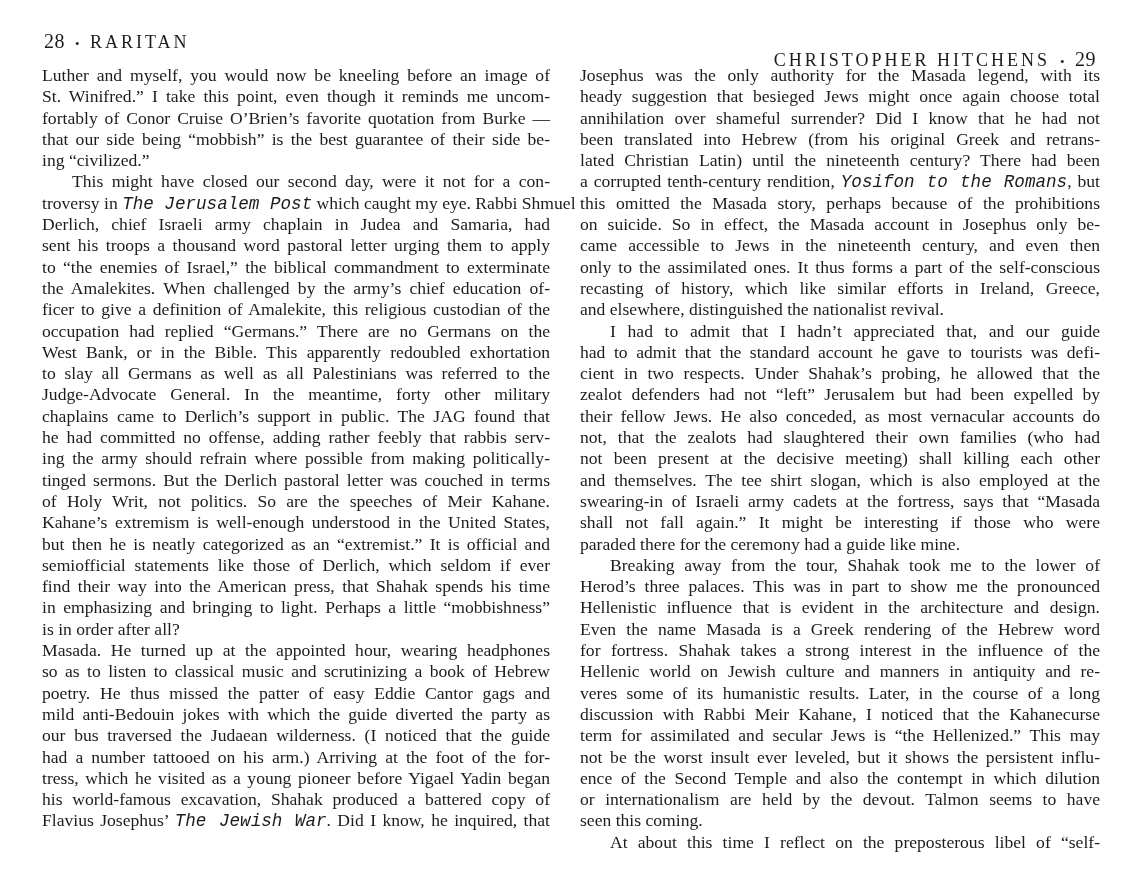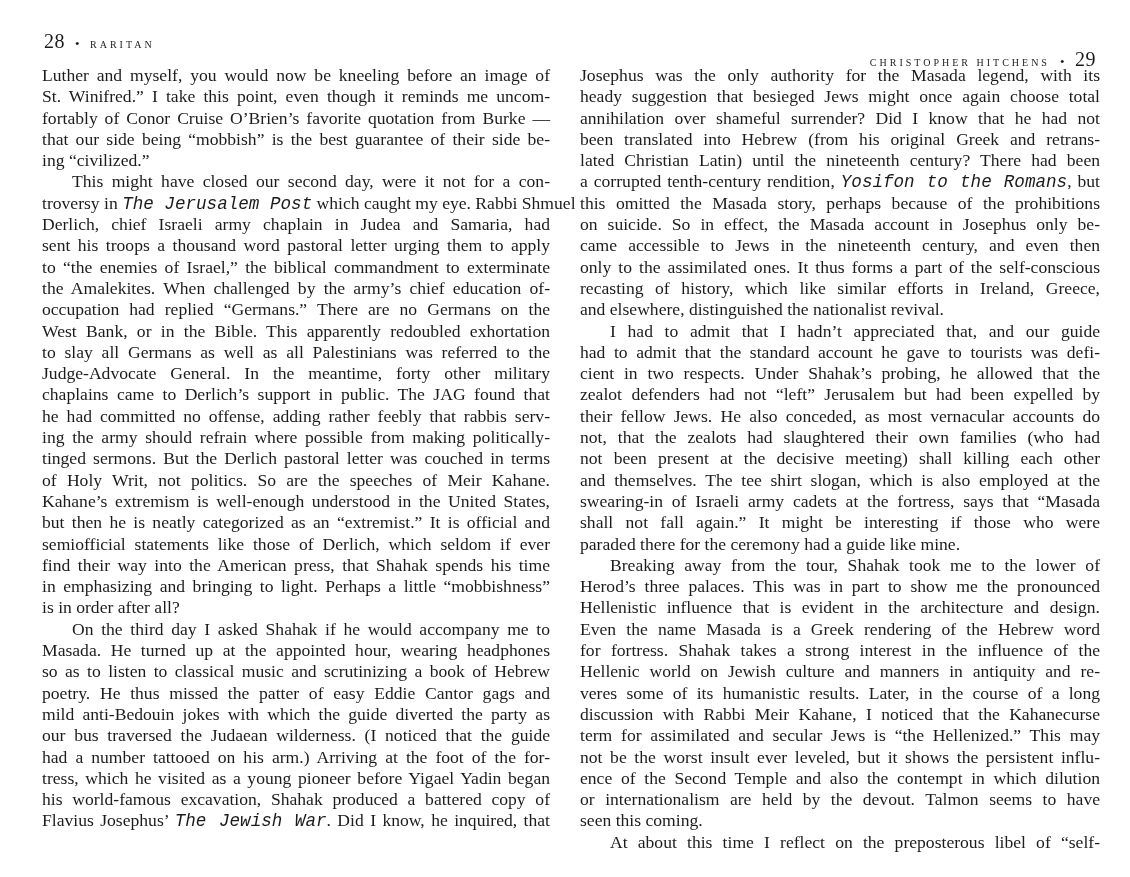--- a/index.html
+++ b/index.html
@@ -17,21 +17,21 @@
   .page.right { left: 565px; width: 565px; }
   .running-head {
     position: absolute; top: 30px;
     font-size: 17px; letter-spacing: 0.5px;
     white-space: nowrap;
   }
   .left .running-head { left: 44px; }
   .right .running-head { right: 34px; margin-top: 18px; }
   .running-head .folio { font-size: 20px; }
   .running-head .title {
-    font-size: 10px; letter-spacing: 3px;
+    font-size: 18px; letter-spacing: 3px;
   }
   .running-head .bullet { margin: 0 10px; font-size: 13px; }
   .column {
     position: absolute; top: 65px;
   }
   .left .column { left: 42px; width: 508px; }
   .right .column { left: 15px; width: 520px; }
   .line {
     font-size: 17.6px; line-height: 21.3px; height: 21.3px;
     text-align: justify; text-align-last: justify;
@@ -53,36 +53,36 @@
       <div class="line">St. Winifred.” I take this point, even though it reminds me uncom-</div>
       <div class="line">fortably of Conor Cruise O’Brien’s favorite quotation from Burke —</div>
       <div class="line">that our side being “mobbish” is the best guarantee of their side be-</div>
       <div class="line last">ing “civilized.”</div>
       <div class="line indent">This might have closed our second day, were it not for a con-</div>
       <div class="line"><span>troversy in </span><span class="it">The Jerusalem Post</span><span> which caught my eye. Rabbi Shmuel</span></div>
       <div class="line">Derlich, chief Israeli army chaplain in Judea and Samaria, had</div>
       <div class="line">sent his troops a thousand word pastoral letter urging them to apply</div>
       <div class="line">to “the enemies of Israel,” the biblical commandment to exterminate</div>
       <div class="line">the Amalekites. When challenged by the army’s chief education of-</div>
+      <div class="line">ficer to give a definition of Amalekite, this religious custodian of the</div>
       <div class="line">occupation had replied “Germans.” There are no Germans on the</div>
       <div class="line">West Bank, or in the Bible. This apparently redoubled exhortation</div>
       <div class="line">to slay all Germans as well as all Palestinians was referred to the</div>
       <div class="line">Judge-Advocate General. In the meantime, forty other military</div>
       <div class="line">chaplains came to Derlich’s support in public. The JAG found that</div>
       <div class="line">he had committed no offense, adding rather feebly that rabbis serv-</div>
       <div class="line">ing the army should refrain where possible from making politically-</div>
       <div class="line">tinged sermons. But the Derlich pastoral letter was couched in terms</div>
       <div class="line">of Holy Writ, not politics. So are the speeches of Meir Kahane.</div>
       <div class="line">Kahane’s extremism is well-enough understood in the United States,</div>
       <div class="line">but then he is neatly categorized as an “extremist.” It is official and</div>
       <div class="line">semiofficial statements like those of Derlich, which seldom if ever</div>
       <div class="line">find their way into the American press, that Shahak spends his time</div>
       <div class="line">in emphasizing and bringing to light. Perhaps a little “mobbishness”</div>
       <div class="line last">is in order after all?</div>
-      <div class="line indent">On the third day I asked Shahak if he would accompany me to</div>
       <div class="line">Masada. He turned up at the appointed hour, wearing headphones</div>
       <div class="line">so as to listen to classical music and scrutinizing a book of Hebrew</div>
       <div class="line">poetry. He thus missed the patter of easy Eddie Cantor gags and</div>
       <div class="line">mild anti-Bedouin jokes with which the guide diverted the party as</div>
       <div class="line">our bus traversed the Judaean wilderness. (I noticed that the guide</div>
       <div class="line">had a number tattooed on his arm.) Arriving at the foot of the for-</div>
       <div class="line">tress, which he visited as a young pioneer before Yigael Yadin began</div>
       <div class="line">his world-famous excavation, Shahak produced a battered copy of</div>
       <div class="line"><span>Flavius Josephus’ </span><span class="it">The Jewish War</span><span>. Did I know, he inquired, that</span></div>
     </div>

